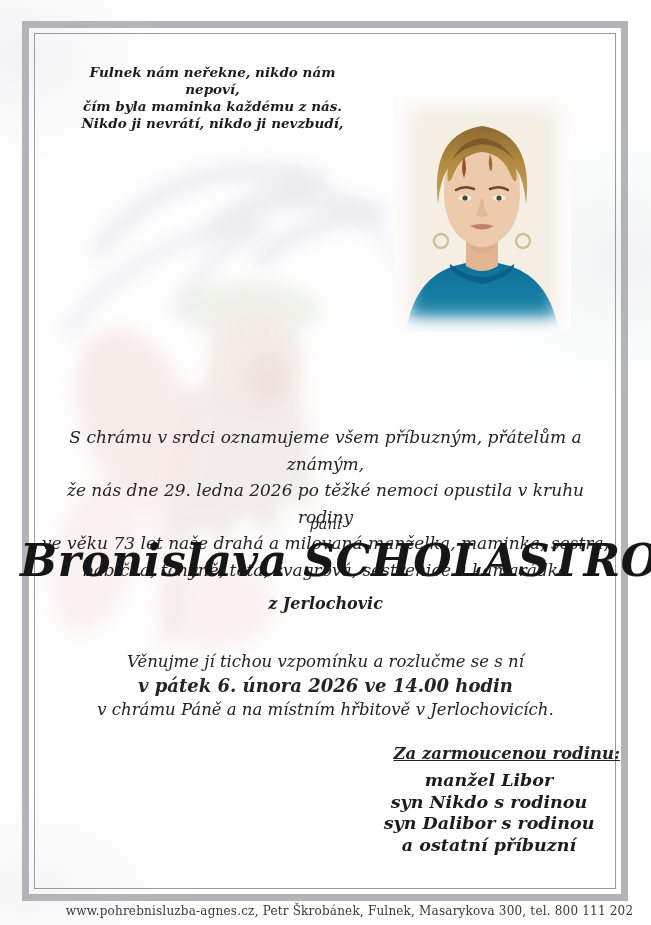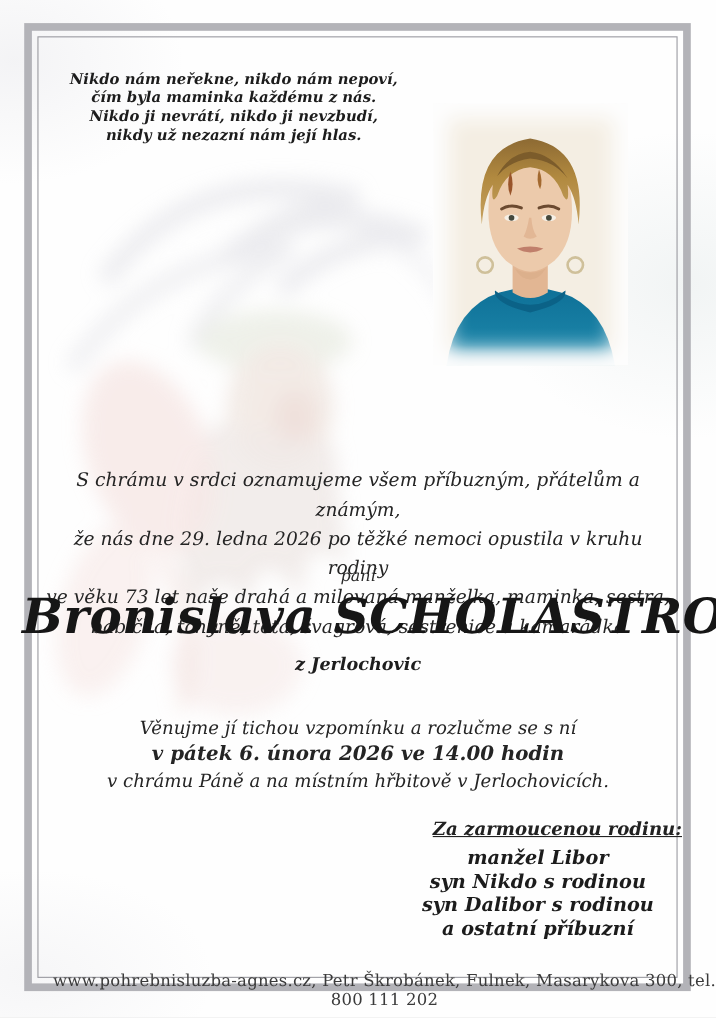--- a/index.html
+++ b/index.html
@@ -74,21 +74,21 @@
   .family-heading{
     font-size:16.5px;font-weight:bold;
     text-decoration:underline;
     margin-bottom:7px;color:#222;text-align:right;
   }
   .family-member{
     font-size:17.5px;font-weight:bold;line-height:21.5px;color:#1c1c1c;
   }
   .footer{
     left:0;right:0;bottom:7px;
-    font-size:15px;font-style:normal;color:#3a3a3a;
+    font-size:12px;font-style:normal;color:#3a3a3a;
     letter-spacing:.2px;
     padding-left:48px;
   }
 </style>
 </head>
 <body>
 
 <div class="sheet">
 
   <svg class="watermark" viewBox="0 0 440 570" xmlns="http://www.w3.org/2000/svg">
@@ -114,24 +114,23 @@
       <ellipse cx="70" cy="470" rx="40" ry="80" fill="#f5e0dd" opacity=".7" transform="rotate(15 70 470)"></ellipse>
       <ellipse cx="190" cy="520" rx="60" ry="45" fill="#f2dedb" opacity=".6"></ellipse>
       <path d="M120 420 Q160 480 140 560" fill="none" stroke="#eccfc9" stroke-width="10" opacity=".7"></path>
     </g>
   </svg>
 
   <div class="frame-outer"></div>
   <div class="frame-inner"></div>
 
   <div class="txt poem">
-    <div>Nikdo nám neřekne, nikdo nám nepoví,</div>
+    <div>Fulnek nám neřekne, nikdo nám nepoví,</div>
     <div>čím byla maminka každému z nás.</div>
     <div>Nikdo ji nevrátí, nikdo ji nevzbudí,</div>
-    <div>nikdy už nezazní nám její hlas.</div>
   </div>
 
   <div class="portrait">
     <svg viewBox="0 0 177 238" width="177" height="238" xmlns="http://www.w3.org/2000/svg">
       <defs>
         <linearGradient id="hairg" x1="0" y1="0" x2="0" y2="1">
           <stop offset="0" stop-color="#8d6a33"></stop>
           <stop offset=".45" stop-color="#b1893f"></stop>
           <stop offset="1" stop-color="#c7a362"></stop>
         </linearGradient>

